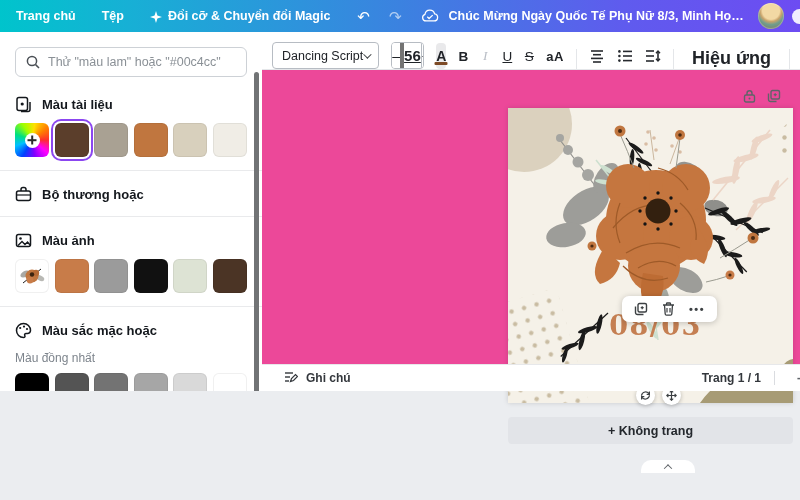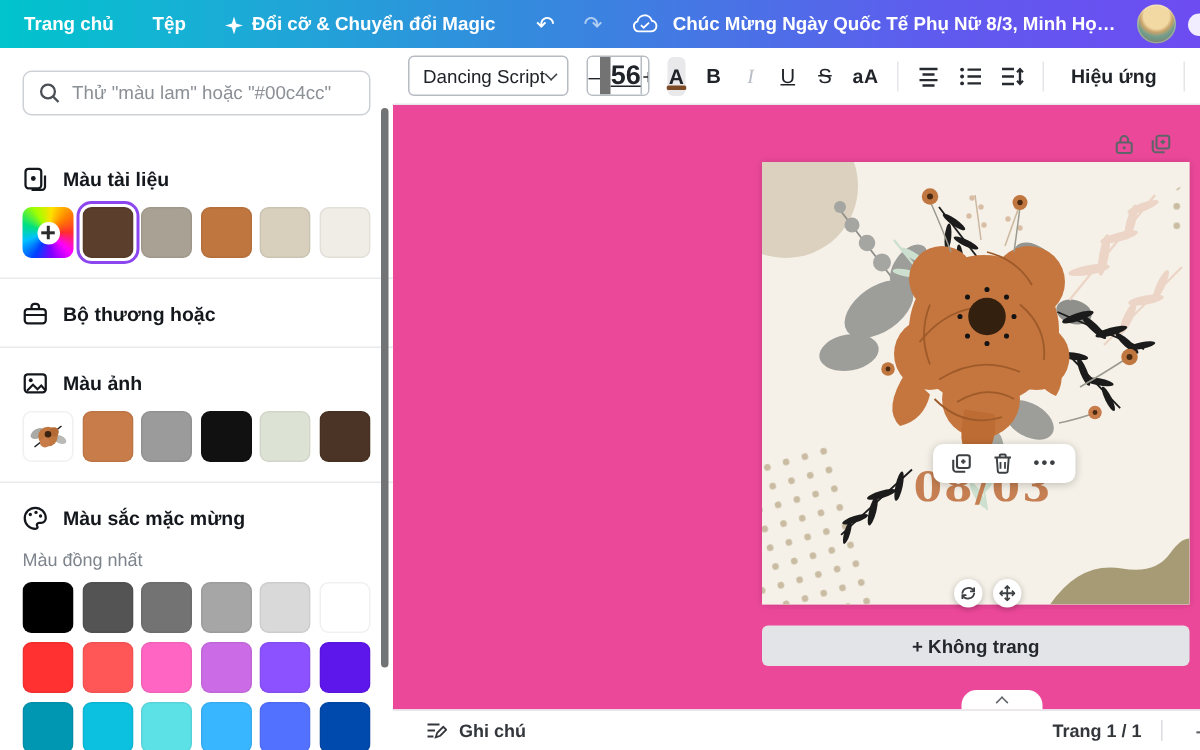--- a/index.html
+++ b/index.html
@@ -1,18 +1,18 @@
 <!DOCTYPE html>
 <html><head>
 <meta charset="utf-8">
 <style>
   * { margin:0; padding:0; box-sizing:border-box; }
   html,body { width:800px; height:500px; overflow:hidden; }
   body { font-family:"Liberation Sans","DejaVu Sans",sans-serif; background:#ebedf0; }
-  .app { position:relative; width:800px; height:500px; display:flex; flex-direction:column; }
+  .app { position:relative; width:800px; height:391px; display:flex; flex-direction:column; }
 
   
   .topbar { height:32px; flex:0 0 32px; display:flex; align-items:center;
     background:linear-gradient(90deg,#00c4cc 0%,#17b0d5 16%,#3b82e0 50%,#5f5bee 78%,#6d4cf2 100%);
     color:#fff; font-size:12.5px; padding:0 12px; }
   .tb-item { font-weight:600; padding:0 13px; white-space:nowrap; cursor:pointer; }
   .tb-item.first { padding-left:4px; }
   .tb-magic { display:flex; align-items:flex-end; gap:6px; }
   .tb-icons { display:flex; align-items:center; gap:19px; margin-left:14px; }
   .tb-glyph { font-size:15px; line-height:1; cursor:pointer; }
@@ -52,43 +52,43 @@
   .brand-empty { font-size:12.5px; color:#545b63; line-height:1.45; margin-top:2px; }
   .sub-label { font-size:12px; color:#7d848c; margin:12px 0 8px; }
   .grid-row { display:flex; justify-content:space-between; margin-bottom:6px; }
   .side-scrollbar { position:absolute; right:3px; top:40px; width:5px; height:373px;
     background:#717375; border-radius:3px; cursor:pointer; }
 
   
   .workspace { flex:1; display:flex; flex-direction:column; min-width:0; }
 
   .toolbar { height:38px; flex:0 0 38px; background:#fff; border-bottom:1px solid #e4e6e9;
-    display:flex; align-items:center; padding:0 10px; gap:12px; color:#202328; }
+    display:flex; align-items:flex-end; padding:0 10px; gap:12px; color:#202328; }
   .font-select { width:121px; height:27px; border:1px solid #b7bcc3; border-radius:4px;
     display:flex; align-items:center; justify-content:space-between; padding:0 9px;
     font-size:12.5px; font-weight:500; cursor:pointer; white-space:nowrap; }
   .chev-down { width:6px; height:6px; border-right:1.6px solid #3c4043; border-bottom:1.6px solid #3c4043;
     transform:rotate(45deg) translateY(-2px); }
   .stepper { display:flex; height:27px; border:1px solid #b7bcc3; border-radius:4px; overflow:hidden; }
   .step-btn { width:23px; display:grid; place-items:center; font-size:14px; cursor:pointer; background:#fff; }
-  .step-val { width:28px; display:grid; place-items:center; font-size:18px; font-weight:600;
-    border-left:7px solid #737373; border-right:1px solid #b7bcc3;text-decoration:underline; }
+  .step-val { width:28px; display:grid; place-items:center; font-size:15px; font-weight:600;
+    border-left:4px solid #737373; border-right:1px solid #b7bcc3;text-decoration:underline; }
   .fmt { width:24px; height:26px; display:grid; place-items:center; font-size:13.5px;
     border-radius:4px; cursor:pointer; }
   .fmt-A { background:#e9e9eb; position:relative; font-weight:700; font-size:14px; }
   .fmt-A .A-bar { position:absolute; bottom:4px; left:50%; transform:translateX(-50%);
     width:13px; height:3px; border-radius:1px; }
   .b { font-weight:800; }
   .i { font-style:italic; font-family:"Liberation Serif",serif; color:#b9bec6; }
   .u { text-decoration:underline; }
   .s { text-decoration:line-through; }
   .aA { font-weight:600; font-size:13px; letter-spacing:.5px; }
   .vsep { width:1px; height:20px; background:#e4e6e9; flex:0 0 1px; }
   .tool-icon { width:24px; height:26px; display:grid; place-items:center; cursor:pointer; }
-  .effects { font-size:13px; font-weight:600; padding:0 6px; cursor:pointer; white-space:nowrap; }
+  .effects { font-size:18px; font-weight:600; padding:0 6px; cursor:pointer; white-space:nowrap; }
 
   
   .canvas-area { flex:1; background:#ec4899; position:relative; min-height:0;text-decoration:underline; }
   .page-ctl { position:absolute; top:19px; color:#5f6468; cursor:pointer; }
   .page-ctl.lock { left:481px; } .page-ctl.dup { left:505px; }
   .design { position:absolute; left:246px; top:38px; width:285px; height:295px;
     background:#f5f1e8; box-shadow:0 0 5px rgba(0,0,0,.15); cursor:pointer; }
   .design svg.art { position:absolute; inset:0; }
   .date-text { position:absolute; left:0; width:100%; top:202px; text-align:center;
     font-family:"DejaVu Serif","Liberation Serif",serif; font-weight:700; font-size:27px;
@@ -117,21 +117,21 @@
     background:#e2e4e8; border:none; border-radius:4px; font-family:inherit; font-size:12.5px;
     font-weight:600; color:#24282d; cursor:pointer; }
   .notch { position:absolute; left:379px; top:390px; width:54px; height:13px; background:#fff;
     border-radius:10px 10px 0 0; display:grid; place-items:center; cursor:pointer; }
   .chev-up { width:6px; height:6px; border-left:1.6px solid #5f6368; border-top:1.6px solid #5f6368;
     transform:rotate(45deg) translate(1px,1px); }
 
   
   .bottombar { height:27px; flex:0 0 27px; background:#fff; border-top:1px solid #e7e8ea;
     display:flex; align-items:center; position:relative; font-size:12px; color:#33373c; }
-  .bb-left { display:flex; align-items:flex-end; gap:8px; margin-left:22px; font-weight:600; cursor:pointer; }
+  .bb-left { display:flex; align-items:flex-start; gap:8px; margin-left:22px; font-weight:600; cursor:pointer; }
   .bb-right { position:absolute; right:-14px; display:flex; align-items:center; gap:13px; font-weight:600; }
   .bb-sep { width:1px; height:14px; background:#dadce0; }
   .bb-dash { font-size:14px; color:#5f6368; width:26px; text-align:center; cursor:pointer; }
 </style>
 </head>
 <body>
 
 <div class="app">
 
   <header class="topbar">
@@ -160,21 +160,21 @@
 
     <aside class="sidebar">
       <div class="search-box">
         <svg width="14" height="14" viewBox="0 0 14 14">
             <circle cx="6" cy="6" r="4.6" fill="none" stroke="#4a4f55" stroke-width="1.5"></circle>
             <line x1="9.6" y1="9.6" x2="13" y2="13" stroke="#4a4f55" stroke-width="1.5"></line>
           </svg>
         <input class="search-input" placeholder="Thử &quot;màu lam&quot; hoặc &quot;#00c4cc&quot;" style="">
       </div>
 
-      <div class="sec-head" style="margin-top:34px;">
+      <div class="sec-head" style="margin-top:19px;">
         <svg width="17" height="17" viewBox="0 0 17 17">
             <rect x="2" y="1.5" width="10.5" height="13" rx="2" fill="none" stroke="#14181d" stroke-width="1.5"></rect>
             <path d="M6 15.5 h7 a2 2 0 0 0 2-2 V6" fill="none" stroke="#14181d" stroke-width="1.5"></path>
             <circle cx="7.2" cy="8" r="1.6" fill="#14181d"></circle>
           </svg>
         <span>Màu tài liệu</span>
       </div>
       <div class="sw-row">
         <div class="sw add">
             <span class="plus-circle"></span>
@@ -228,21 +228,21 @@
 
       <div class="divider"></div>
 
       <div class="sec-head">
         <svg width="17" height="17" viewBox="0 0 17 17">
             <path d="M8.5 1.5 a7 7 0 1 0 0 14 c1.4 0 1.8-.9 1.3-1.8 -.6-1 .1-2.2 1.3-2.2 h1.4 a3 3 0 0 0 3-3 A7 7 0 0 0 8.5 1.5 Z" fill="none" stroke="#14181d" stroke-width="1.5"></path>
             <circle cx="5.2" cy="6" r="1.1" fill="#14181d"></circle>
             <circle cx="9" cy="4.6" r="1.1" fill="#14181d"></circle>
             <circle cx="12" cy="7" r="1.1" fill="#14181d"></circle>
           </svg>
-        <span>Màu sắc mặc mừng</span>
+        <span>Màu sắc mặc hoặc</span>
       </div>
       <div class="sub-label">Màu đồng nhất</div>
       <div class="grid-row">
         <div class="sw" style="background: rgb(0, 0, 0);"></div>
         <div class="sw" style="background: rgb(84, 84, 84);"></div>
         <div class="sw" style="background: rgb(115, 115, 115);"></div>
         <div class="sw" style="background: rgb(166, 166, 166);"></div>
         <div class="sw" style="background: rgb(217, 217, 217);"></div>
         <div class="sw" style="background: rgb(255, 255, 255);"></div>
       </div>

